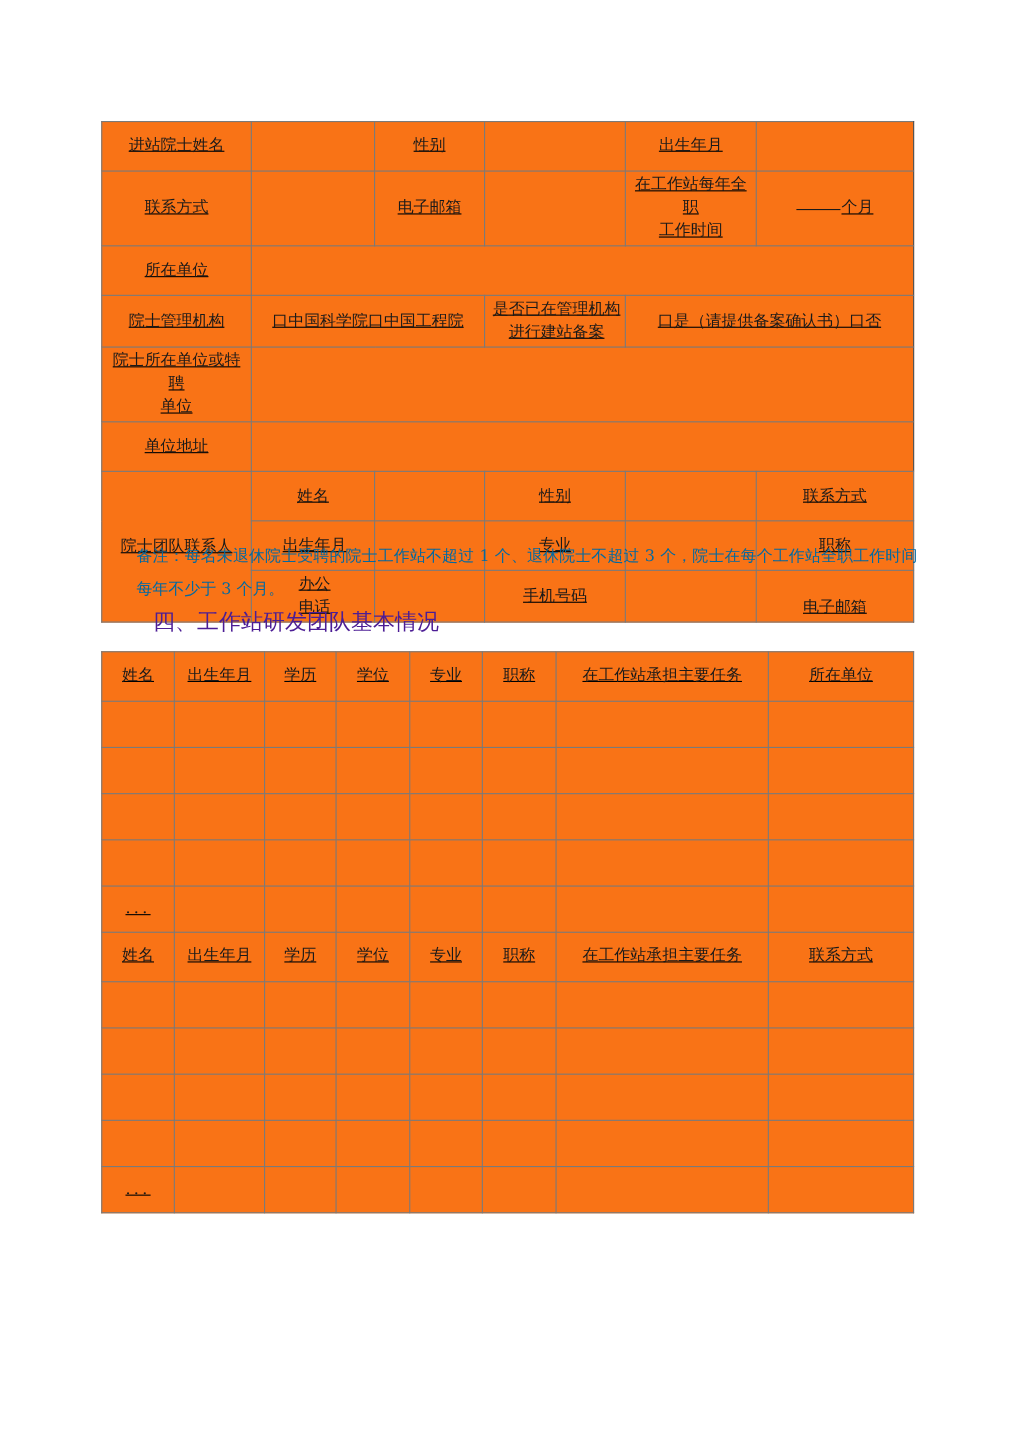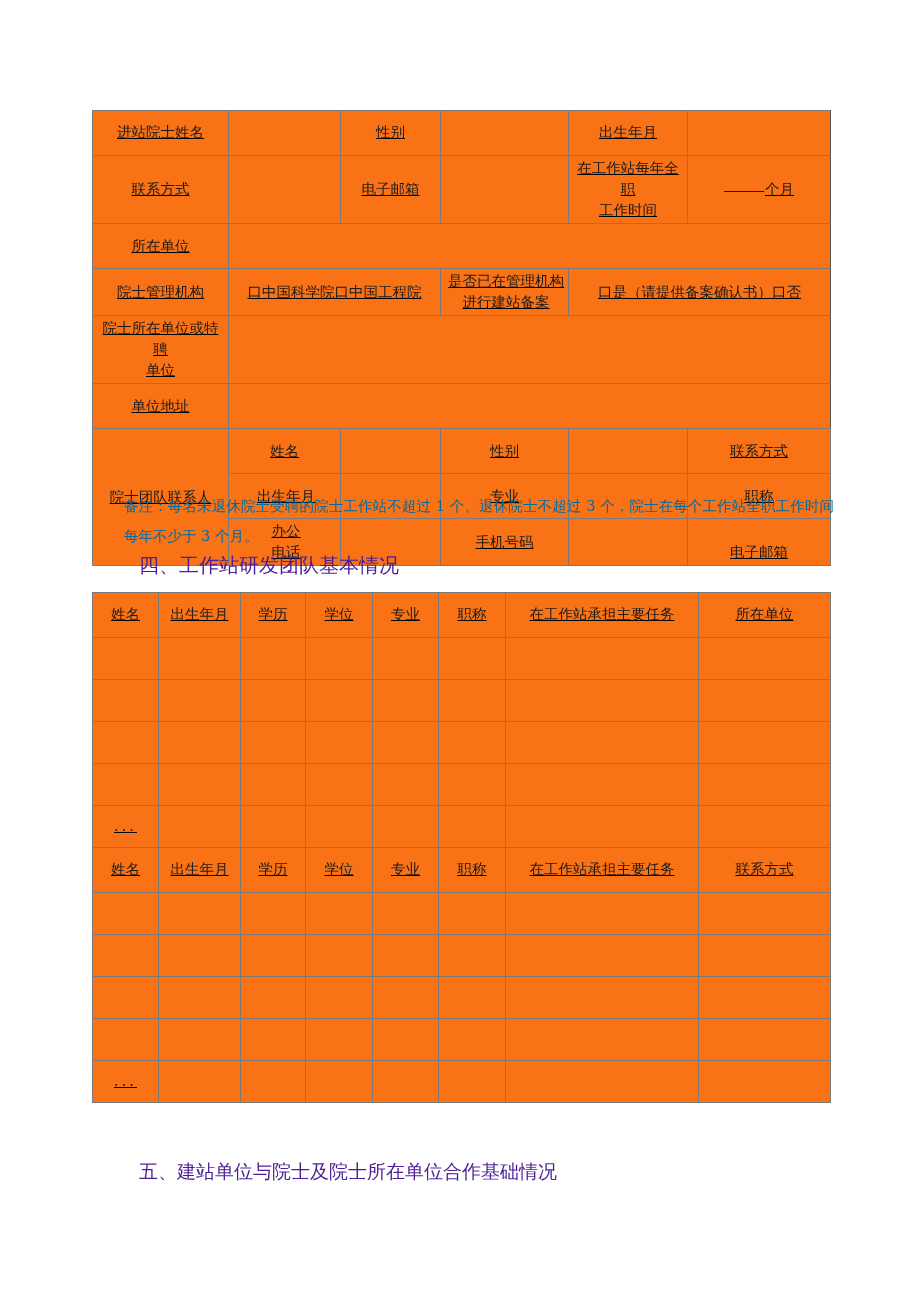--- a/index.html
+++ b/index.html
@@ -355,15 +355,14 @@
         <td></td>
         <td></td>
         <td></td>
         <td></td>
         <td></td>
         <td></td>
       </tr>
     </tbody>
   </table>
 
-  <div class="section-heading" id="heading-5">五、建站单位与院士及院士所在单位合作基础情况</div>
 
 </div>
 
 </body></html>

